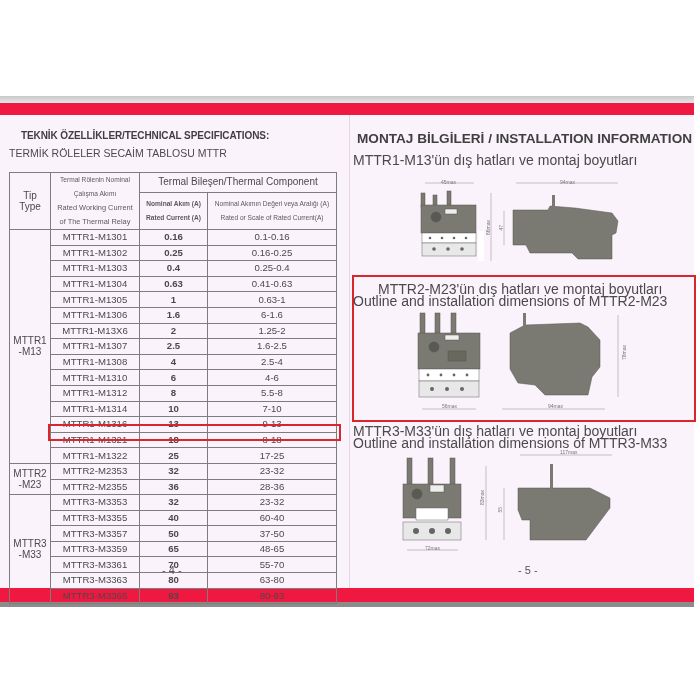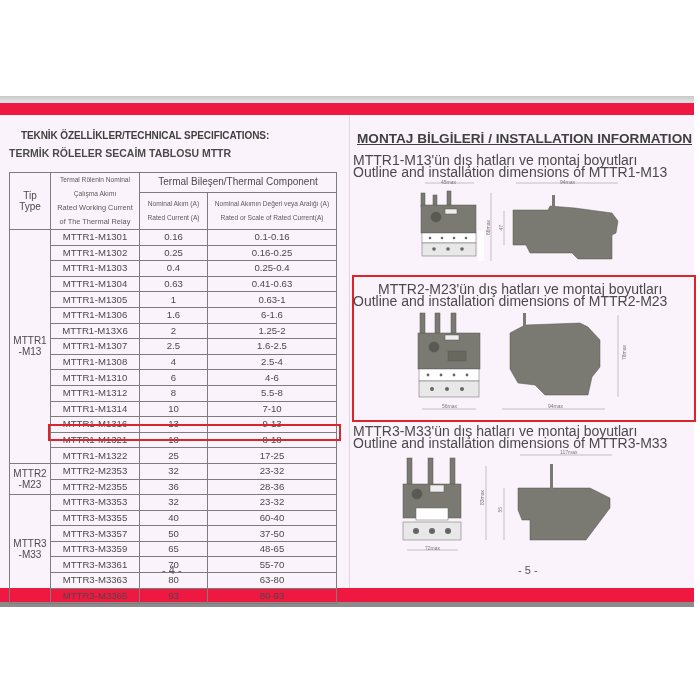--- a/index.html
+++ b/index.html
@@ -10,40 +10,40 @@
   .band-bottom{position:absolute;left:0;top:588px;width:694px;height:14px;background:#ee1840;}
   .shadow-bottom{position:absolute;left:0;top:602px;width:694px;height:5px;background:#8c8c8c;}
   .fold{position:absolute;left:349px;top:115px;width:1px;height:473px;background:#e2d6e2;}
   .page{position:absolute;top:115px;height:473px;}
   .page-left{left:0;width:349px;}
   .page-right{left:350px;width:344px;}
 
   .h1{position:absolute;font-weight:bold;color:#3f3f3f;white-space:nowrap;}
   .left-title{left:21px;top:15px;font-size:10px;letter-spacing:-0.1px;}
   .left-sub{position:absolute;left:9px;font-size:10.5px;color:#4a4a4a;white-space:nowrap;}
-  .sub1{top:32px;font-weight:bold;}
+  .sub1{top:32px;}
   .sub2{top:44px;}
 
   table.spec{position:absolute;left:9px;top:57px;border-collapse:collapse;font-size:9.6px;color:#4a4a4a;}
   table.spec td{border:1px solid #7d7d7d;text-align:center;padding:0;height:14.6px;line-height:14px;}
   table.spec td.type{width:40px;font-size:10px;line-height:11px;}
   table.spec td.model{width:88px;}
-  table.spec td.nom{width:67px;}
+  table.spec td.nom{width:67px;font-weight:bold;}
   table.spec td.range{width:128px;}
   .hdr-small{font-size:6.6px;line-height:7px;color:#5a5a5a;}
   .hdr-comp{font-size:10px;height:16px;}
   .hdr-tip{font-size:10.5px;line-height:12px;margin-top:8px;}
   tr.hl td.model, tr.hl td.nom, tr.hl td.range{position:relative;}
   .hl-box{position:absolute;left:48px;top:309px;width:289px;height:13px;border:2px solid #d9262b;pointer-events:none;}
 
   .pagenum{position:absolute;font-size:11px;color:#555;}
   .pn-left{left:162px;top:449px;}
   .pn-right{left:168px;top:449px;}
 
-  .right-title{left:7px;top:16px;font-size:13.6px;text-decoration:underline;}
+  .right-title{left:7px;top:16px;font-size:13.6px;}
   .rtext{position:absolute;left:3px;font-size:14px;color:#4a4a4a;white-space:nowrap;text-align:center;}
   .m13-l1{top:37px;} .m13-l2{top:49px;}
   .m23-box{position:absolute;left:2px;top:160px;width:340px;height:143px;border:2px solid #d9262b;}
   .m23-l1{top:166px;padding-left:25px;} .m23-l2{top:178px;}
   .m33-l1{top:308px;} .m33-l2{top:320px;}
   .dim{position:absolute;font-size:5px;color:#777;white-space:nowrap;}
   .dim-v{writing-mode:vertical-rl;transform:rotate(180deg);}
   svg.draw{position:absolute;overflow:visible;}
 </style>
 </head>
@@ -221,21 +221,20 @@
   </table>
   <div class="hl-box"></div>
 
   <div class="pagenum pn-left">- 4 -</div>
 </div>
 
 <div class="page page-right">
   <div class="h1 right-title">MONTAJ BİLGİLERİ / INSTALLATION INFORMATION</div>
 
   <div class="rtext m13-l1">MTTR1-M13'ün dış hatları ve montaj boyutları</div>
-  <div class="rtext m13-l2">Outline and installation dimensions of MTTR1-M13</div>
 
   <svg class="draw" style="left:0;top:58px" width="344" height="100">
     <g fill="#7a7a72" stroke="#55554f" stroke-width="0.5">
       <rect x="71" y="20" width="4" height="14"></rect>
         <rect x="83" y="22" width="4" height="12"></rect>
         <rect x="97" y="18" width="4" height="16"></rect>
       <rect x="71" y="32" width="55" height="28"></rect>
       <circle cx="86" cy="44" r="5" fill="#5a5a55"></circle>
       <rect x="95" y="36" width="12" height="5" fill="#eee"></rect>
     </g>

